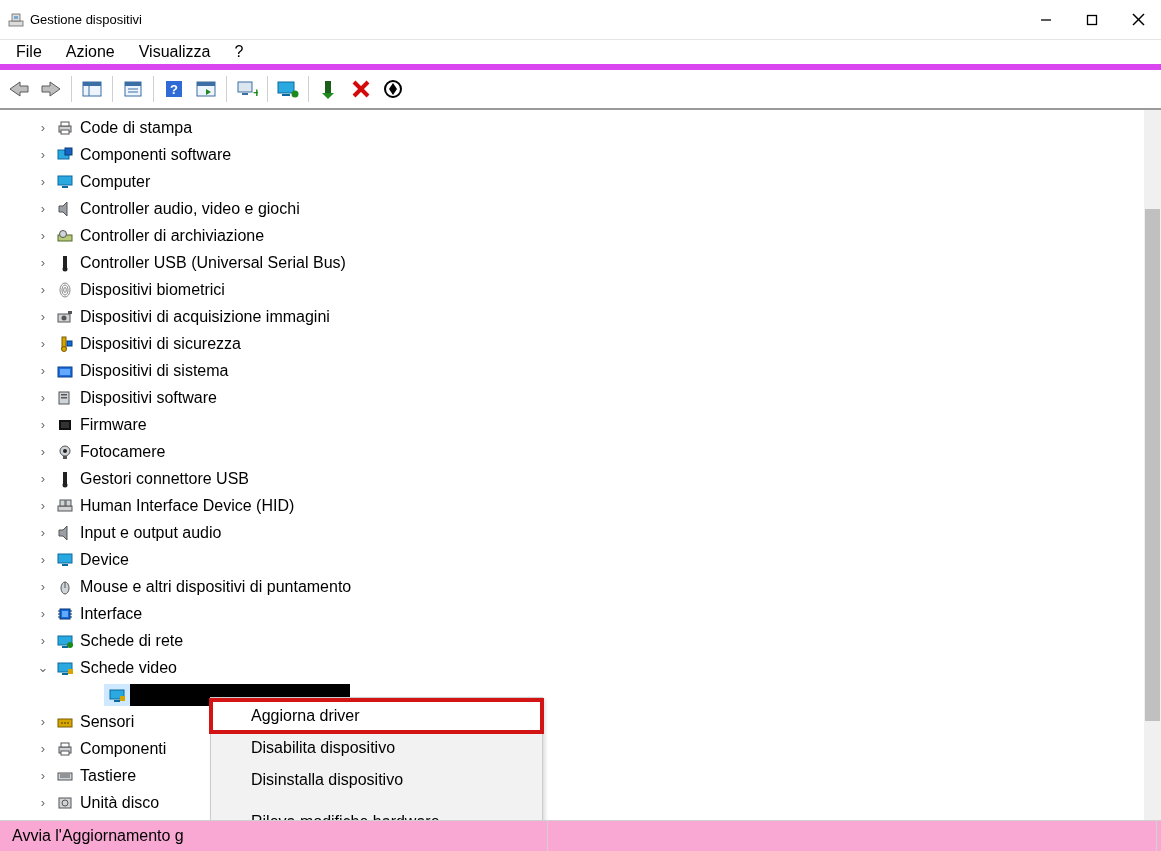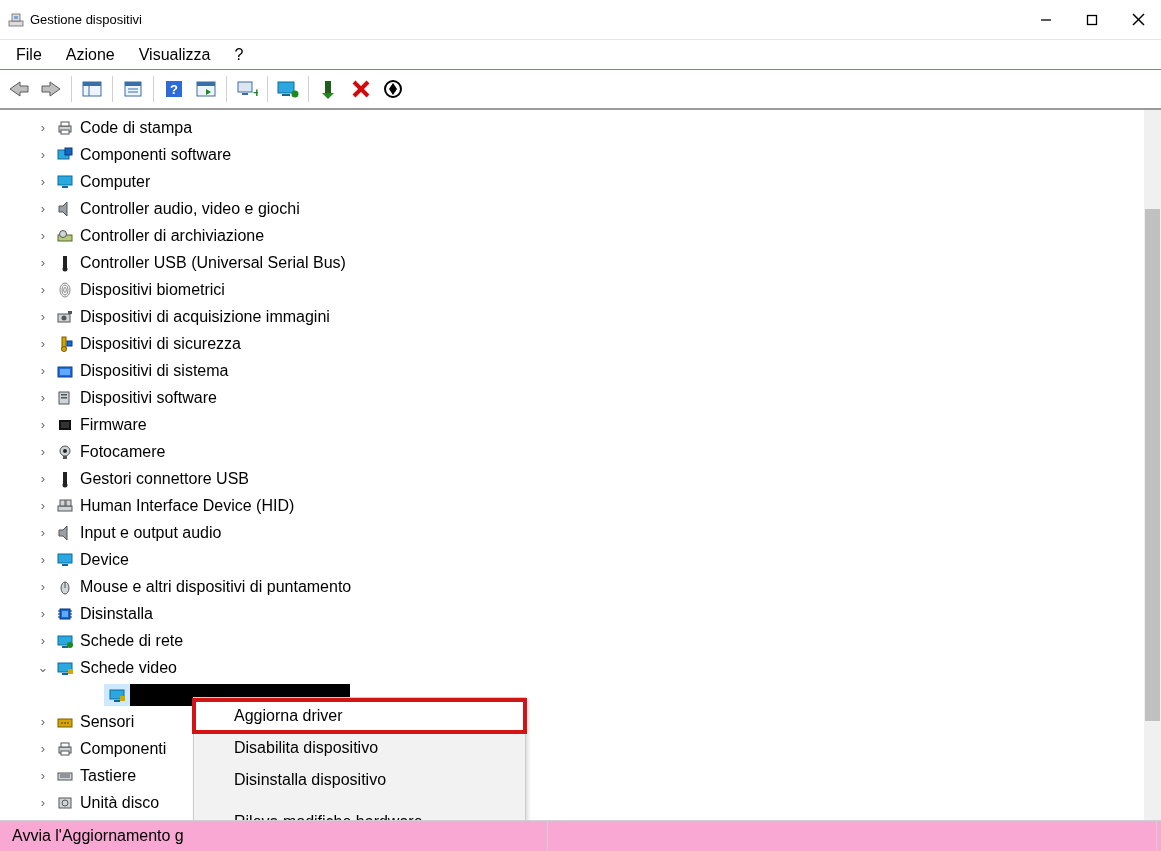--- a/index.html
+++ b/index.html
@@ -34,21 +34,21 @@
     font-size: 14px;
   }
   .win-btn svg { display:block; }
   
   .menubar {
     height: 30px;
     display:flex;
     align-items:center;
     padding: 0 6px;
     gap: 4px;
-    border-bottom: 1px solid #d946ef;
+    border-bottom: 6px solid #d946ef;
     font-size: 16px;
   }
   .menubar .menu-item { padding: 2px 10px; }
   
   .toolbar {
     height: 40px;
     display:flex;
     align-items:center;
     padding: 0 4px;
     gap: 2px;
@@ -457,21 +457,21 @@
             <rect x="4" y="4" width="10" height="10" fill="#0f6be0" stroke="#07326b"></rect>
             <rect x="6" y="6" width="6" height="6" fill="#64a8ff"></rect>
             <line x1="2" y1="6" x2="4" y2="6" stroke="#07326b"></line>
             <line x1="2" y1="9" x2="4" y2="9" stroke="#07326b"></line>
             <line x1="2" y1="12" x2="4" y2="12" stroke="#07326b"></line>
             <line x1="14" y1="6" x2="16" y2="6" stroke="#07326b"></line>
             <line x1="14" y1="9" x2="16" y2="9" stroke="#07326b"></line>
             <line x1="14" y1="12" x2="16" y2="12" stroke="#07326b"></line>
           </svg>
         </span>
-        <span>Disinstalla</span>
+        <span>Interface</span>
       </div>
       <div class="node">
         <span class="chev">›</span>
         <span class="dev-icon">
           <svg width="18" height="18" viewBox="0 0 18 18">
             <rect x="2" y="4" width="14" height="9" fill="#2aa9e0" stroke="#0a6aa0"></rect>
             <rect x="6" y="14" width="6" height="2" fill="#0a6aa0"></rect>
             <circle cx="14" cy="13" r="3" fill="#1e8a1e"></circle>
           </svg>
         </span>
@@ -538,21 +538,21 @@
         <span class="dev-icon">
           <svg width="18" height="18" viewBox="0 0 18 18">
             <rect x="3" y="4" width="12" height="10" fill="#cfd4d8" stroke="#555"></rect>
             <circle cx="9" cy="9" r="3" fill="none" stroke="#555"></circle>
           </svg>
         </span>
         <span>Unità disco</span>
       </div>
     </div>
 
-  <div class="context-menu" id="context-menu" style="left:193px; top:587px; width:333px;">
+  <div class="context-menu" id="context-menu" style="left:210px; top:587px; width:333px;">
   <div class="cm-item highlight red-box">Aggiorna driver</div>
       <div class="cm-item">Disabilita dispositivo</div>
       <div class="cm-item">Disinstalla dispositivo</div>
       <div style="height: 10px;"></div>
       <div class="cm-item">Rileva modifiche hardware</div>
     </div>
 
   <div class="scrollbar">
     <div class="scroll-thumb" id="scroll-thumb" style="top: 14%; height: 72%;"></div>
   </div>

